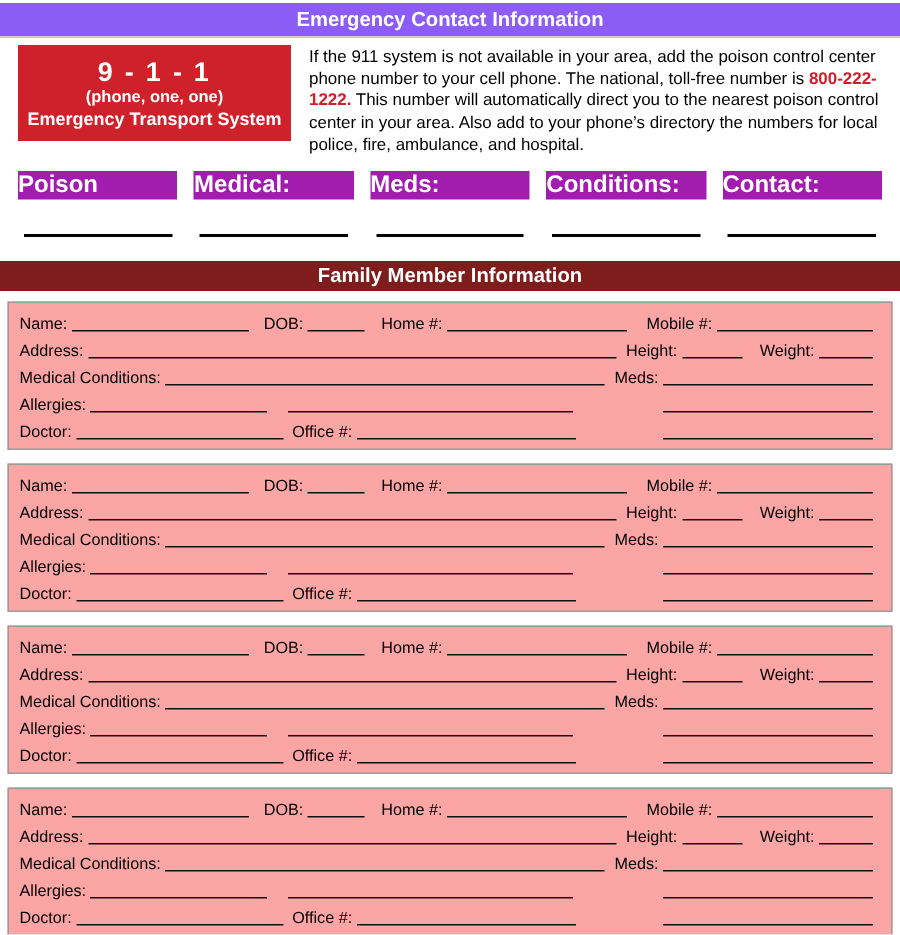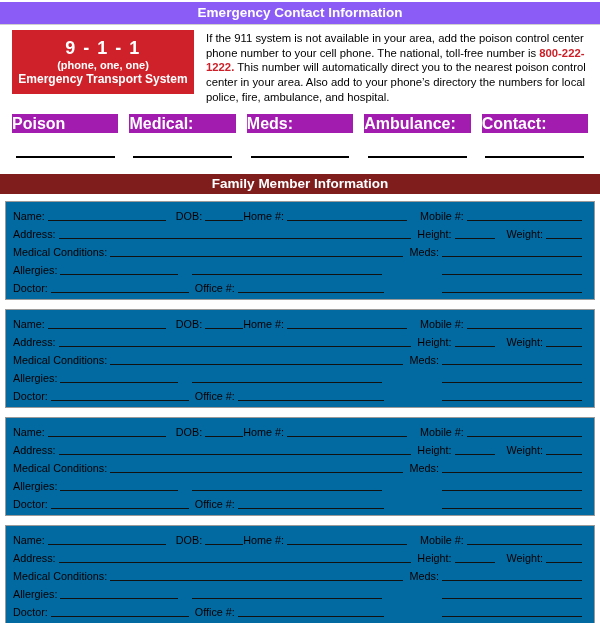--- a/index.html
+++ b/index.html
@@ -28,31 +28,31 @@
   .contact-bars { display:flex; margin:9px 12px 0 12px; gap:11px; }
   .contact-bar { flex:1; height:19px; background:#a21caf; color:#fff; font-weight:bold;
     font-size:16px; line-height:19px; }
   .contact-lines { display:flex; margin:0 12px; gap:11px; height:25px; align-items:flex-end; }
   .line-slot { flex:1; display:flex; justify-content:center; }
   .contact-line { width:93%; height:0; border-bottom:2px solid #000; }
 
   
   .member-blocks { }
   .member-block { margin:7px 5px 0 5px; height:99px; border:1.5px solid #9a9a9a;
-    box-sizing:border-box; padding:5px 12px 0 7px; background:#0369a1; }
+    box-sizing:border-box; padding:5px 12px 0 7px; background:#fca5a5; }
   .member-block + .member-block { margin-top:9px; }
   .row { display:flex; align-items:baseline; height:18px; line-height:18px;
     font-size:10.8px; color:#000; white-space:nowrap; }
   .lbl { margin-right:3px; }
   .fl { display:inline-block; height:0; border-bottom:1.4px solid #111;
     align-self:flex-end; margin-bottom:4px; }
   .w118{width:118px}.w38{width:38px}.w120{width:120px}.w40{width:40px}.w36{width:36px}
   .w140{width:140px}.w190{width:190px}.w138{width:138px}.w146{width:146px}
   .grow{flex:1 1 auto}
-  .ml6{margin-left:6px}.ml7{margin-left:7px}.ml10{margin-left:10px}.ml11{}
+  .ml6{margin-left:6px}.ml7{margin-left:7px}.ml10{margin-left:10px}.ml11{margin-left:11px}
   .ml12{margin-left:12px}.ml13{margin-left:13px}.ml14{margin-left:14px}.mla{margin-left:auto}
 </style>
 </head>
 <body>
 
 <div class="page">
 
   <div class="title-bar">Emergency Contact Information</div>
 
   <div class="intro">
@@ -61,21 +61,21 @@
       <div class="phonetic">(phone, one, one)</div>
       <div class="ets">Emergency Transport System</div>
     </div>
     <div class="intro-text"><span>If the 911 system is not available in your area, add the poison control center phone number to your cell phone. The national, toll-free number is </span><span class="phone-red">800-222-1222.</span><span> This number will automatically direct you to the nearest poison control center in your area. Also add to your phone’s directory the numbers for local police, fire, ambulance, and hospital.</span></div>
   </div>
 
   <div class="contact-bars">
     <div class="contact-bar">Poison Control:</div>
     <div class="contact-bar">Medical:</div>
     <div class="contact-bar">Meds:</div>
-    <div class="contact-bar">Ambulance:</div>
+    <div class="contact-bar">Conditions:</div>
     <div class="contact-bar">Contact:</div>
   </div>
 
   <div class="contact-lines">
     <div class="line-slot">
         <div class="contact-line"></div>
       </div>
     <div class="line-slot">
         <div class="contact-line"></div>
       </div>

